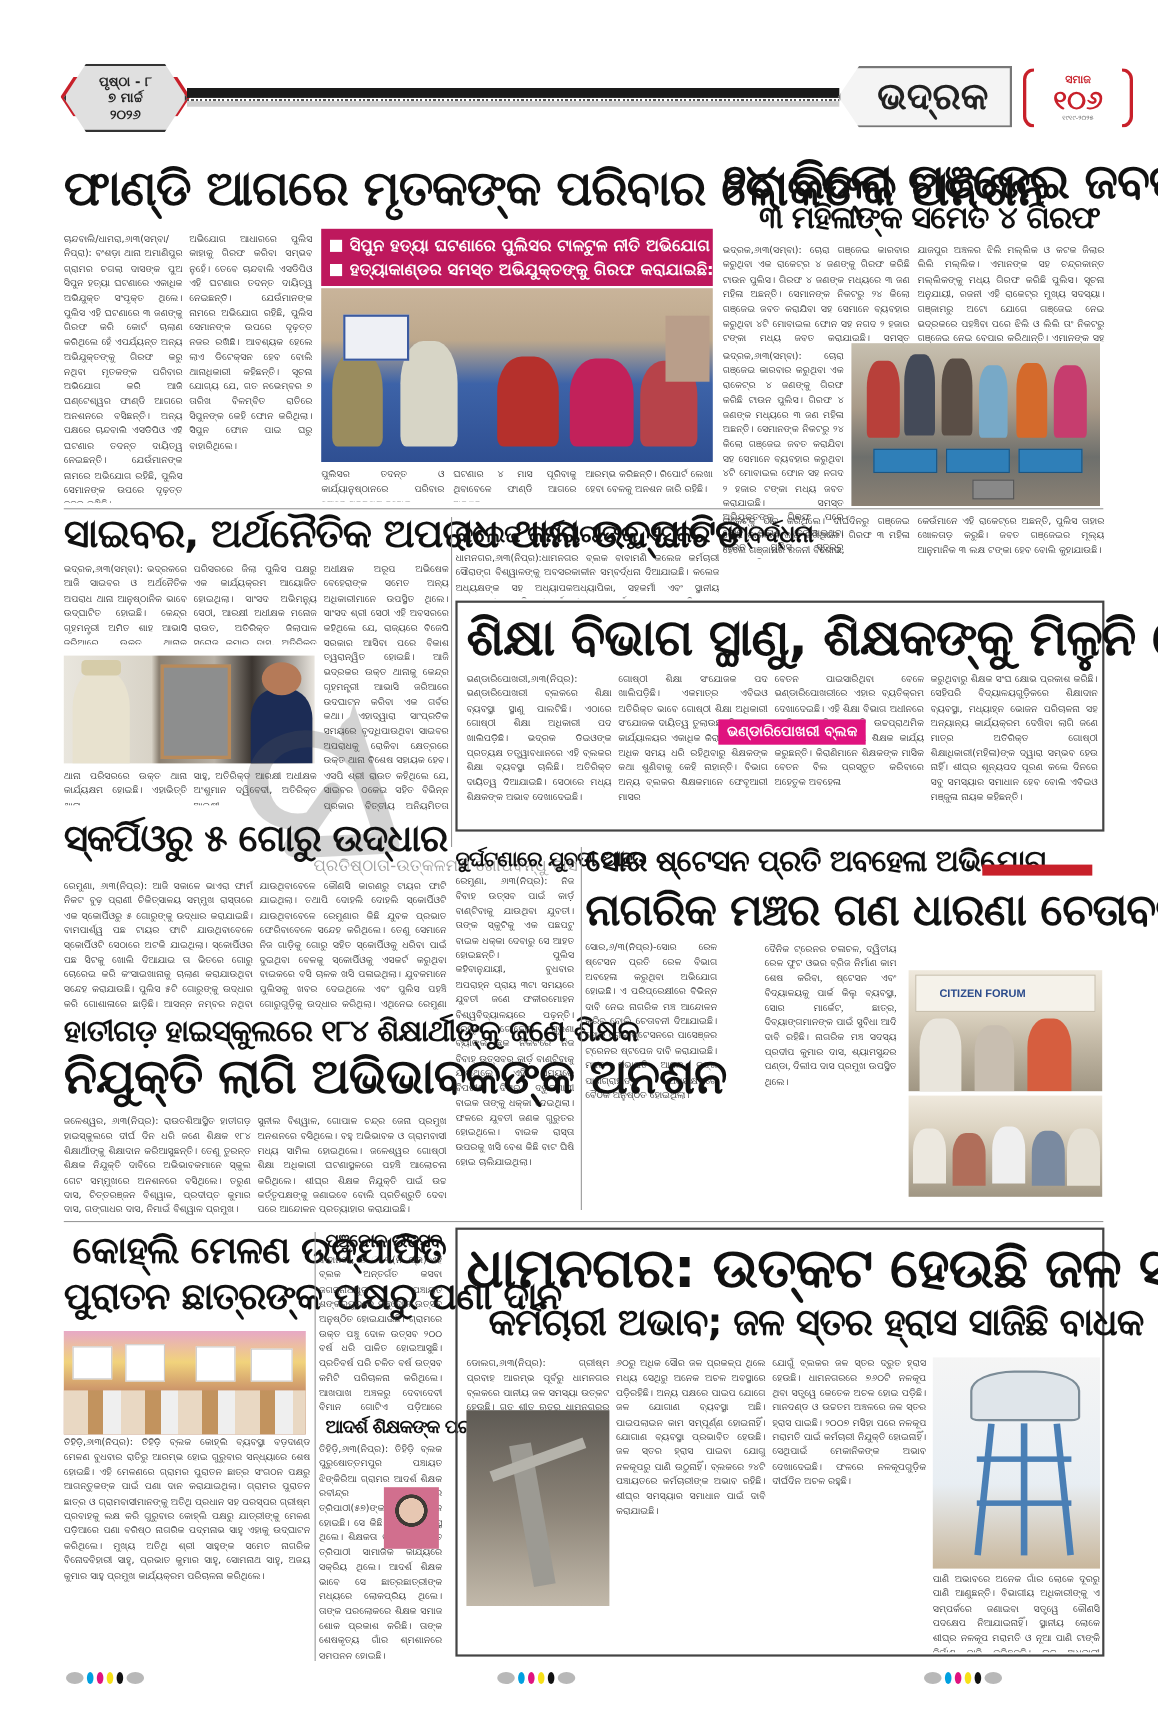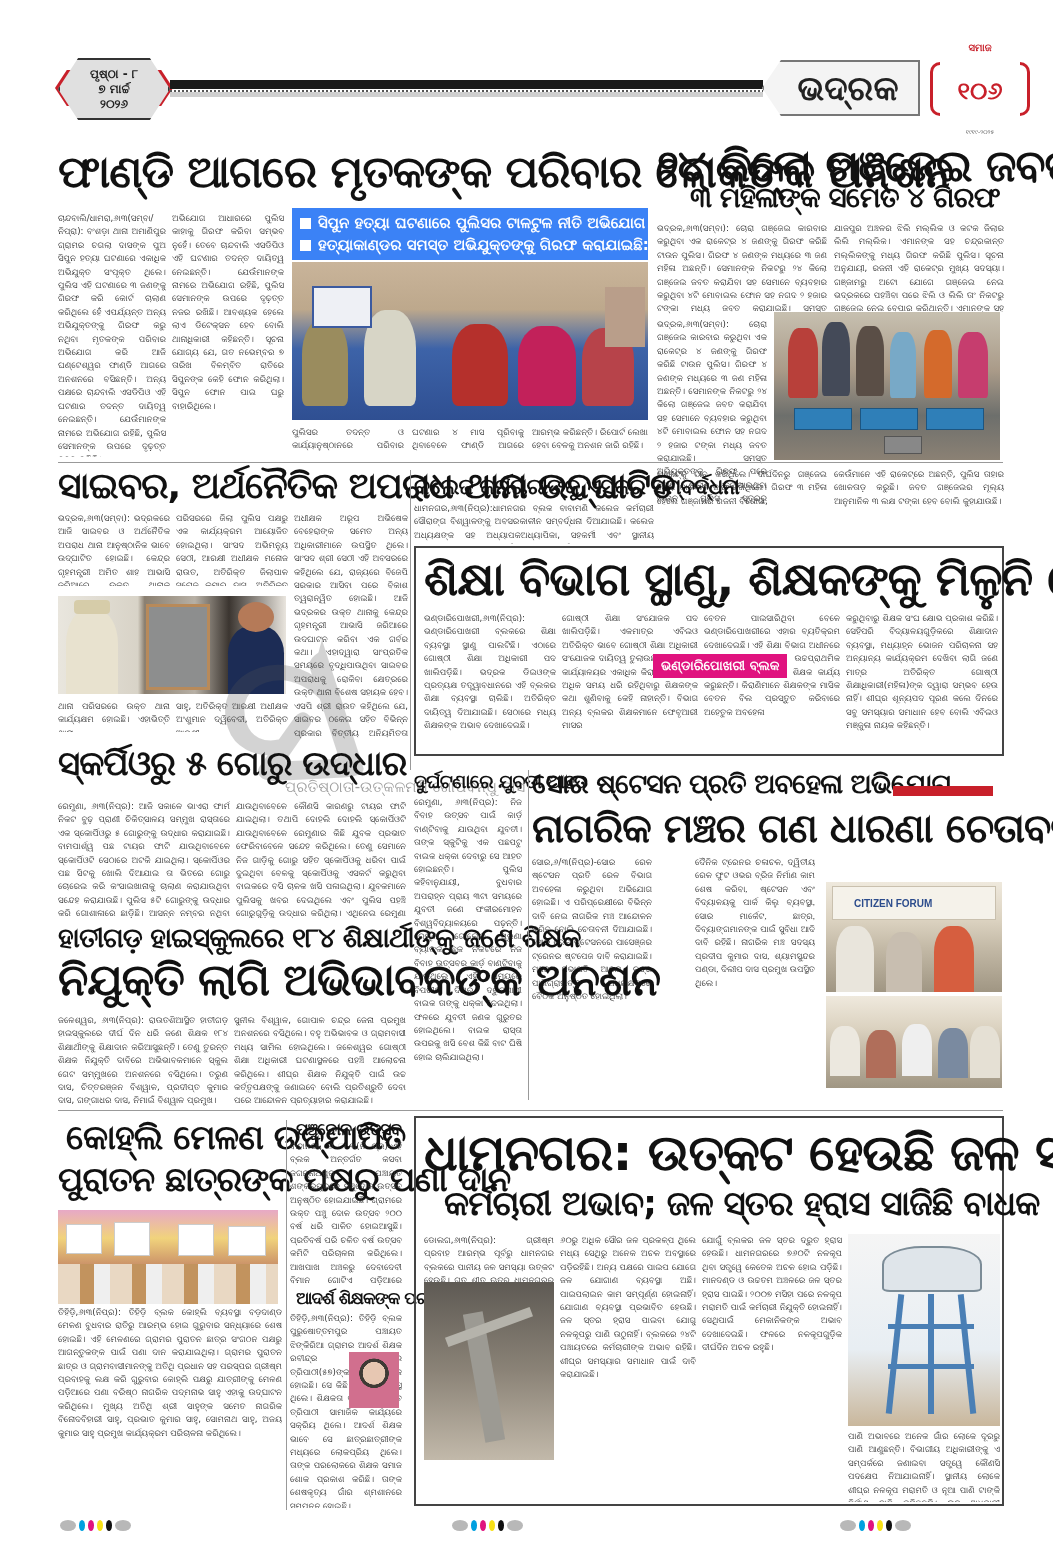--- a/index.html
+++ b/index.html
@@ -24,21 +24,21 @@
     background: repeating-linear-gradient(90deg,#555 0 2px,transparent 2px 4px); }
   .rule-grey { position: absolute; left: 170px; right: 290px; top: 92px; height: 5px; background: #cfcfcf; }
   .section-tag {
     position: absolute; left: 762px; top: 60px; width: 158px; height: 56px;
     background: #f4f4f4; border: 2px solid #777;
     clip-path: polygon(12% 0, 100% 0, 100% 100%, 12% 100%, 0 50%);
     display: flex; align-items: center; justify-content: center;
     font-size: 34px; font-weight: bold; color: #222; padding-left: 14px;
   }
   .logo-box { position: absolute; left: 930px; top: 60px; width: 100px; height: 58px;
-    display: flex; flex-direction: column; align-items: center; justify-content: center; gap: 24px; }
+    display: flex; flex-direction: column; align-items: center; justify-content: center; }
   .logo-box .br { position: absolute; top: 2px; bottom: 2px; width: 10px; border: 3px solid #c8202a; }
   .logo-box .br.l { left: 0; border-right: none; border-radius: 10px 0 0 10px; }
   .logo-box .br.r { right: 0; border-left: none; border-radius: 0 10px 10px 0; }
   .logo-name { font-size: 10px; color: #c8202a; font-weight: bold; }
   .logo-num { font-size: 24px; color: #c8202a; font-weight: bold; line-height: 26px; }
   .logo-years { font-size: 6px; color: #555; }
 
   
   .hl { position: absolute; font-weight: bold; color: #111; white-space: nowrap; line-height: 1; letter-spacing: -1px; }
   .hl-xl { font-size: 44px; }
@@ -59,21 +59,21 @@
   .ph-seized .pkt { position: absolute; background: #2f7fb8; border: 1px solid #1d5580; height: 22px; }
   .ph-inaug { background: linear-gradient(90deg,#e9e6de 0%,#d8d3c7 35%,#8a7f70 38%,#b7b0a5 60%,#3b3530 75%,#e9e5de 100%); }
   .ph-forum { background: linear-gradient(180deg,#efe9dd 0%,#dbd2c0 35%,#c3b9a6 60%,#a09683 100%); text-align: center; }
   .ph-college { background: linear-gradient(180deg,#e7a9c6 0%,#f1d37c 30%,#c98f68 60%,#b47b5d 100%); }
   .ph-teacher { background: radial-gradient(circle at 50% 38%,#e7c7b2 0 26%,#3f3a35 27% 34%,#d16f8e 35% 100%); }
   .ph-pump { background: linear-gradient(180deg,#5e5a54 0%,#8b8377 50%,#c2b9aa 100%); }
   .ph-tower { background: linear-gradient(180deg,#f5f5f5 0%,#e8eef3 60%,#c9b79c 100%); }
   .tower-tank { position: absolute; left: 34px; top: 12px; width: 100px; height: 46px; background: #dfe5ea; border: 2px solid #7c8c97; border-radius: 40% 40% 8% 8%; }
   .tower-leg { position: absolute; width: 6px; background: #4a7fb5; }
 
-  .pink-box { position: absolute; left: 292px; top: 208px; width: 356px; height: 52px; background: #3b82f6; padding: 4px 8px; }
+  .pink-box { position: absolute; left: 292px; top: 208px; width: 356px; height: 52px; background: #be185d; padding: 4px 8px; }
   .pink-box .row { color: #fff; font-size: 15px; font-weight: bold; line-height: 22px; white-space: nowrap; display: flex; align-items: center; gap: 7px; }
   .pink-box .sq { width: 11px; height: 11px; background: #fff; display: inline-block; flex: 0 0 11px; }
 
   .framed { position: absolute; border: 2px solid #444; }
   .kicker-pink { position: absolute; background: #e0137f; color: #fff; font-size: 13px; font-weight: bold; padding: 4px 8px; white-space: nowrap; }
   .red-bar { position: absolute; background: #c8202a; }
   .divider-v { position: absolute; width: 1px; background: #999; }
   .divider-h { position: absolute; height: 1px; background: #999; }
 
   .watermark { position: absolute; left: 230px; top: 600px; width: 260px; height: 260px; opacity: 0.25;

